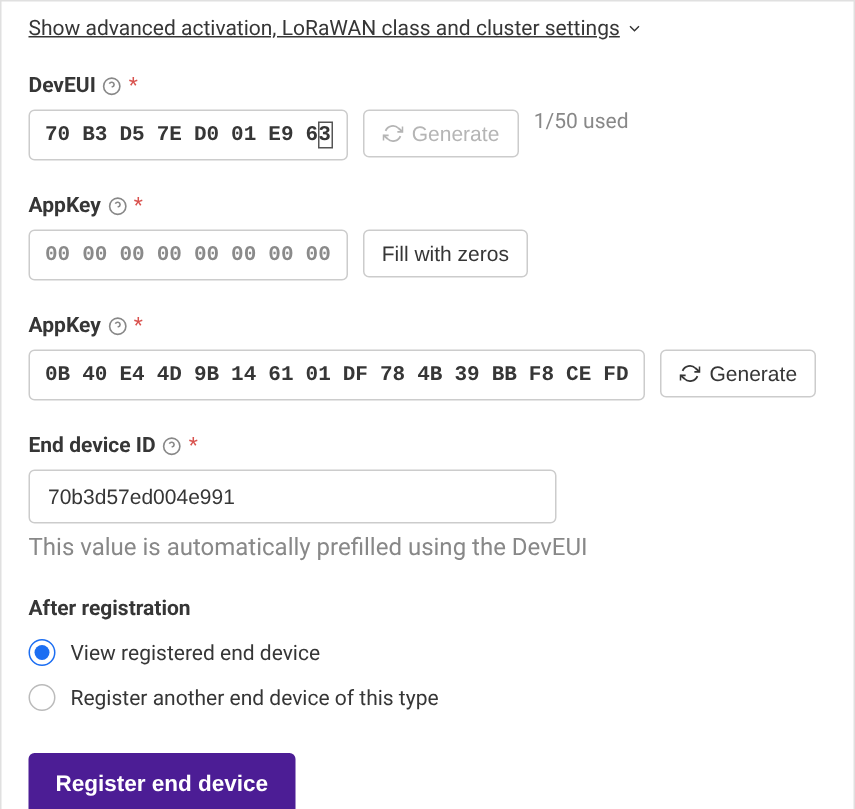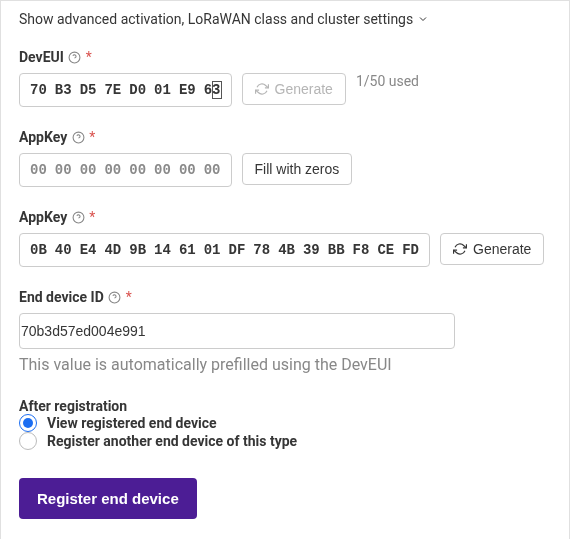--- a/index.html
+++ b/index.html
@@ -10,20 +10,21 @@
     font-size: 14px;
     color: #363636;
     background: #fff;
   }
   .container {
     width: 570px;
     border: 1px solid #e0e0e0;
     padding: 10px 18px 20px 18px;
   }
   .advanced-link {
+    text-decoration: underline;
     color: #363636;
     font-size: 14px;
     display: inline-flex;
     align-items: center;
     gap: 4px;
     cursor: pointer;
   }
   .advanced-link svg { flex-shrink: 0; }
   .field { margin-top: 22px; }
   .label {
@@ -93,35 +94,35 @@
     color: #b5b5b5;
     cursor: default;
   }
   .hint {
     color: #888;
     font-size: 14px;
   }
   .text-input {
     border: 1px solid #ccc;
     border-radius: 4px;
-    padding: 9px 1px;
-    font-size: 14px;
-    width: 436px;
+    padding: 9px 12px;
+    font-size: 14px;
+    width: 352px;
     color: #363636;
   }
   .sub-hint {
     color: #888;
     font-size: 16px;
     margin-top: 6px;
   }
   .radio-row {
     display: flex;
-    align-items: center;
+    align-items: flex-end;
     gap: 10px;
-    font-weight: bold;
+    margin-top: 12px;
   }
   .radio {
     width: 18px;
     height: 18px;
     border-radius: 50%;
     border: 1px solid #bbb;
     display: inline-flex;
     align-items: center;
     justify-content: center;
     cursor: pointer;

